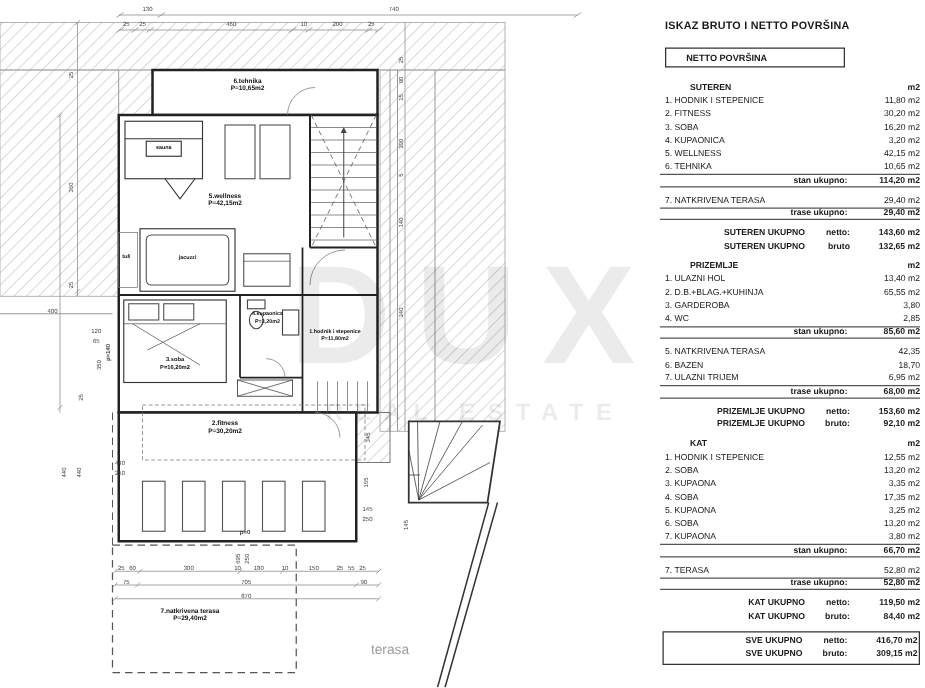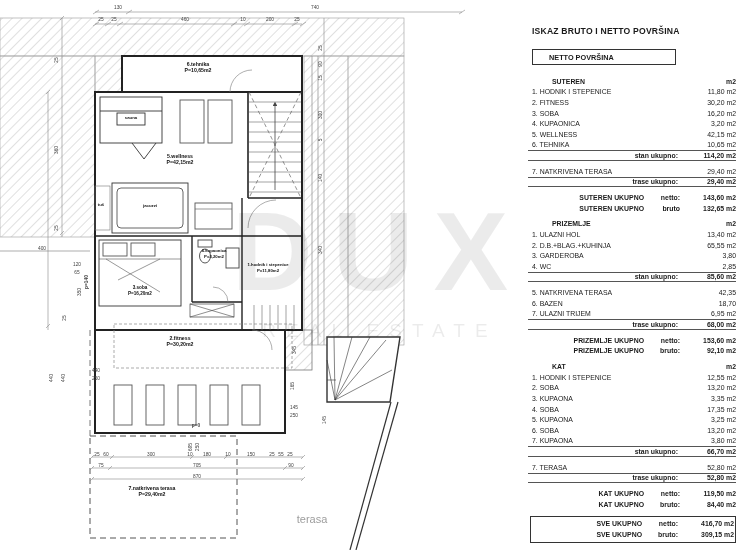--- a/index.html
+++ b/index.html
@@ -2,23 +2,23 @@
 <html><head>
 <meta charset="utf-8">
 <style>
   html,body{margin:0;padding:0;background:#fff;}
   #screen{position:relative;width:740px;height:550px;background:#ffffff;
           font-family:"Liberation Sans",sans-serif;overflow:hidden;}
   
   #watermark{position:absolute;left:222px;top:196px;width:316px;text-align:center;
              color:rgba(0,0,0,0.08);pointer-events:none;z-index:5;}
   #wm1{font-size:112px;font-weight:bold;letter-spacing:20px;line-height:1;}
-  #wm2{font-size:19px;font-weight:normal;letter-spacing:10px;margin-top:12px;}
+  #wm2{font-size:19px;font-weight:bold;letter-spacing:10px;margin-top:12px;}
   
-  .tbl{position:absolute;left:528px;top:22px;width:208px;font-size:6.9px;color:#1a1a1a;z-index:10;}
+  .tbl{position:absolute;left:528px;top:11px;width:208px;font-size:6.9px;color:#1a1a1a;z-index:10;}
   .tbl .title{font-weight:bold;font-size:8.6px;letter-spacing:0.2px;margin:4px 0 13px 4px;}
   .boxhdr{border:1.2px solid #333;width:126px;margin-left:4px;padding:3px 0 2px 16px;
           font-weight:bold;font-size:7.3px;margin-bottom:11px;}
   .rows{width:100%;}
   .row{display:flex;align-items:center;height:10.6px;box-sizing:border-box;}
   .row .lbl{flex:1;white-space:nowrap;}
   .row .val{width:50px;text-align:right;white-space:nowrap;}
   .row.section{font-weight:bold;}
   .row.section .lbl{padding-left:24px;}
   .row.item .lbl{padding-left:4px;}

